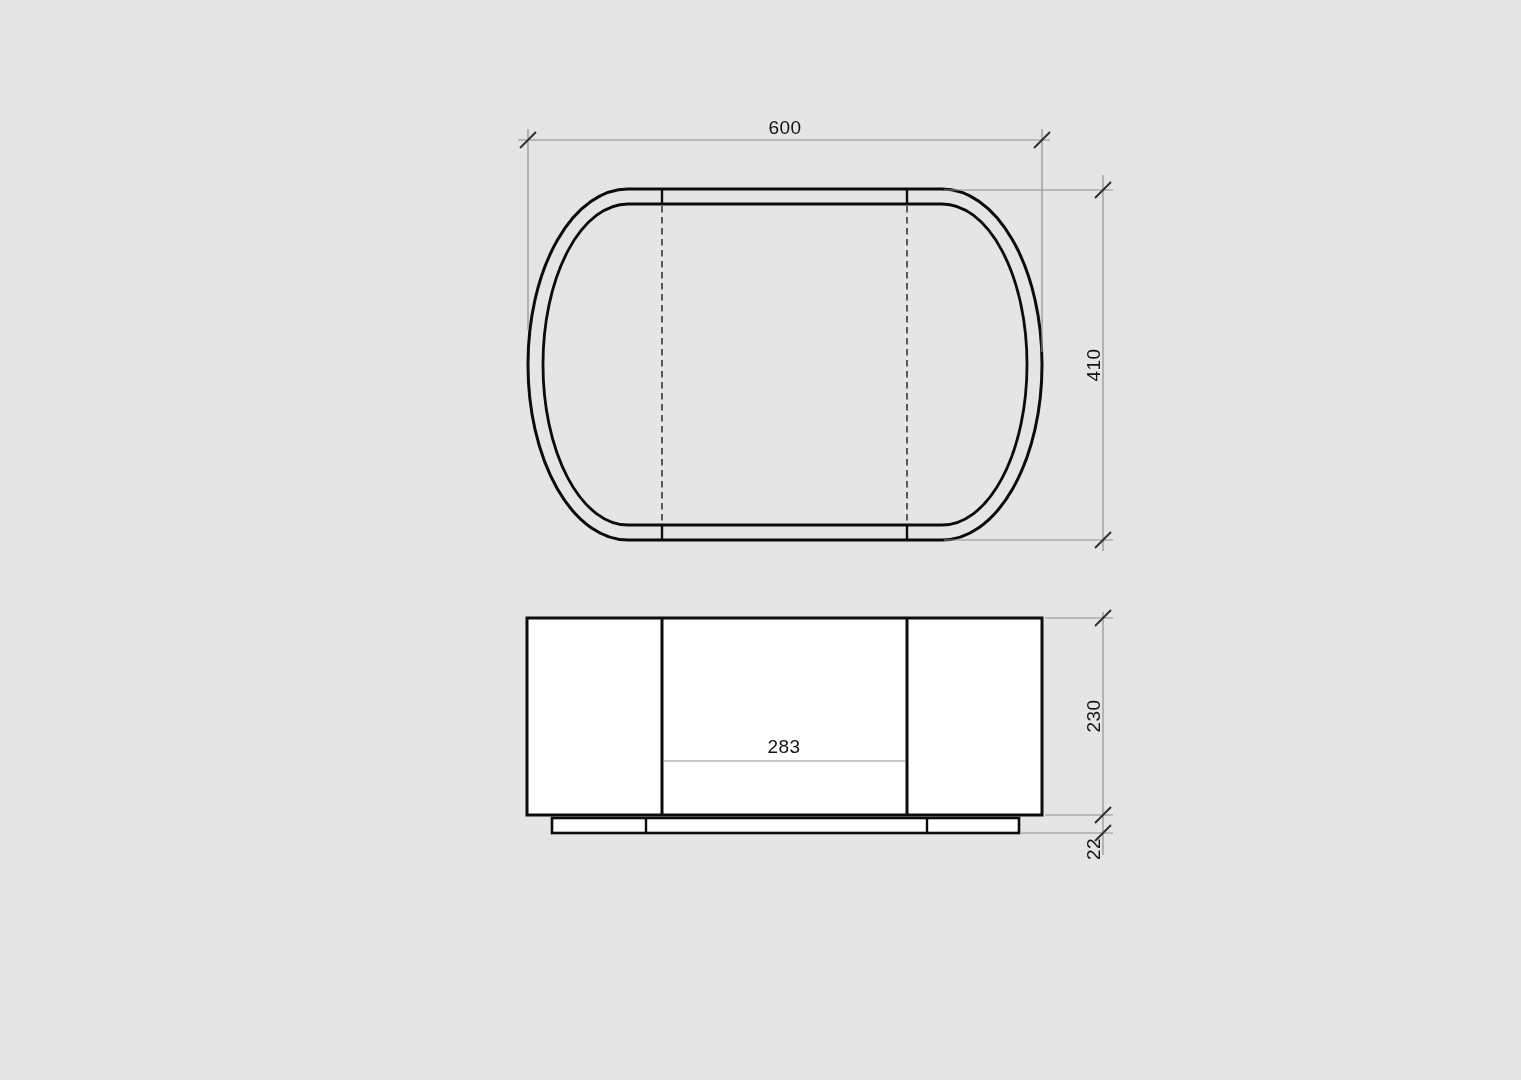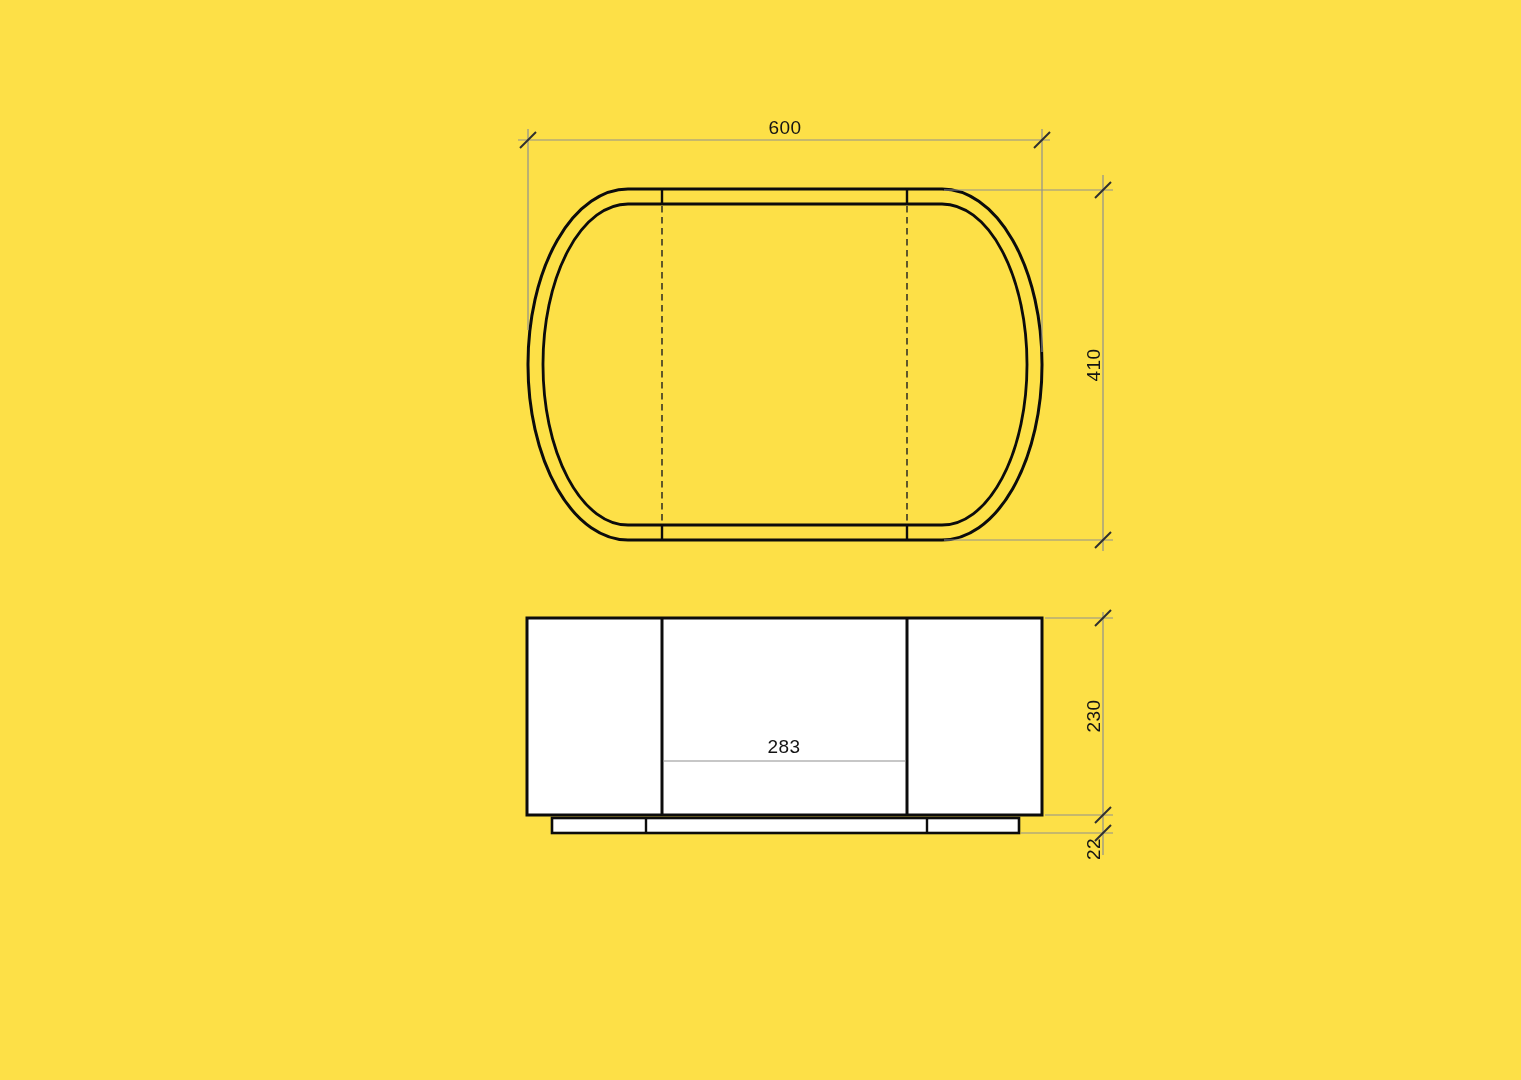--- a/index.html
+++ b/index.html
@@ -5,21 +5,21 @@
   html, body {
     margin: 0;
     padding: 0;
     background: #ffffff;
     font-family: "Liberation Sans", sans-serif;
   }
   #canvas-wrap {
     position: relative;
     width: 1521px;
     height: 1080px;
-    background: #fde047;
+    background: #e5e5e5;
     overflow: hidden;
   }
   svg { display: block; }
 
   
   .outline {
     fill: none;
     stroke: #0c0c0c;
     stroke-width: 3;
   }

